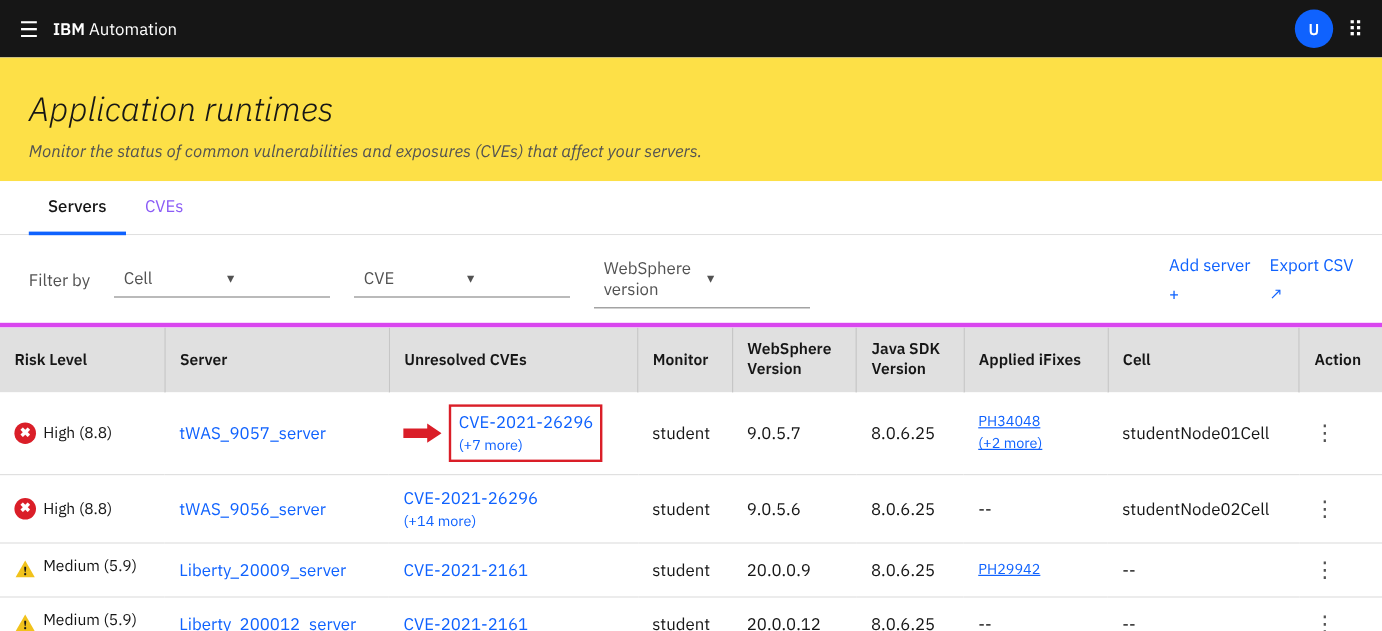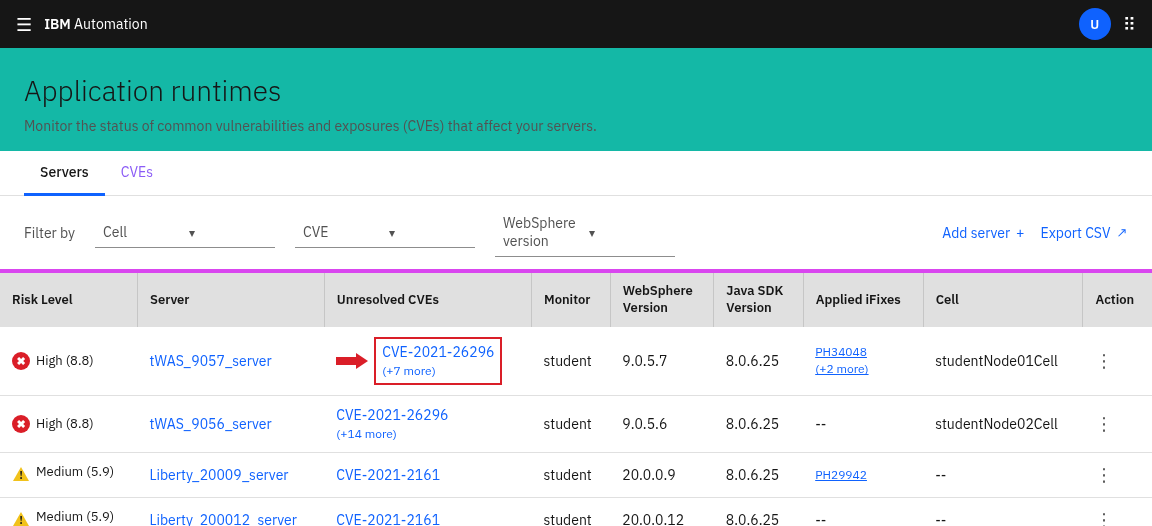--- a/index.html
+++ b/index.html
@@ -22,21 +22,21 @@
     .avatar {
       width: 32px; height: 32px; border-radius: 50%; background: #0f62fe;
       display: flex; align-items: center; justify-content: center; color: #fff; font-size: 13px; font-weight: 600;
     }
     .grid-icon { color: #fff; font-size: 18px; }
 
     
     .main { background: #fff; min-height: calc(526px - 48px); padding: 0; }
 
     
-    .page-header { padding: 24px 24px 16px 24px; background: #14b8a6; }
+    .page-header { padding: 24px 24px 16px 24px; background: #fde047; font-style: italic; }
     .page-title { font-size: 28px; font-weight: 300; color: #161616; margin-bottom: 8px; }
     .page-subtitle { font-size: 14px; color: #525252; }
 
     
     .tabs { display: flex; border-bottom: 1px solid #e0e0e0; padding: 0 24px; background: #fff; }
     .tab {
       padding: 12px 16px; cursor: pointer; font-size: 14px; color: #8b5cf6;
       border-bottom: 3px solid transparent; margin-bottom: -1px; text-decoration: none;
     }
     .tab.active { color: #161616; border-bottom: 3px solid #0f62fe; font-weight: 500; }
@@ -51,21 +51,21 @@
       display: flex; align-items: center; gap: 8px;
       border-bottom: 1px solid #8d8d8d; padding: 6px 8px;
       min-width: 180px; cursor: pointer; color: #161616; font-size: 14px;
       margin-right: 16px; background: #fff;
     }
     .filter-select span { flex: 1; color: #525252; }
     .chevron { font-size: 12px; color: #525252; }
     .filter-actions { margin-left: auto; display: flex; align-items: center; gap: 16px; }
     .action-btn {
       display: flex; align-items: flex-start; gap: 6px;
-      color: #0f62fe; font-size: 14px; cursor: pointer; background: none; border: none; font-family: inherit;
+      color: #0f62fe; font-size: 14px; cursor: pointer; background: none; border: none; font-family: inherit; flex-direction: column;
     }
 
     
     .table-container { background: #fff; overflow-x: auto; }
     table { width: 100%; border-collapse: collapse; }
     thead tr { background: #e0e0e0; }
     thead th {
       padding: 10px 12px; text-align: left; font-size: 13px; font-weight: 600;
       color: #161616; border-right: 1px solid #c6c6c6; white-space: nowrap;
     }

